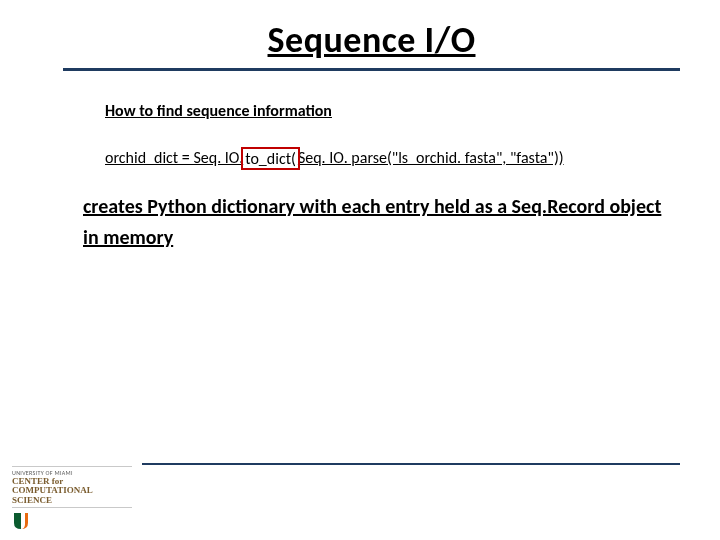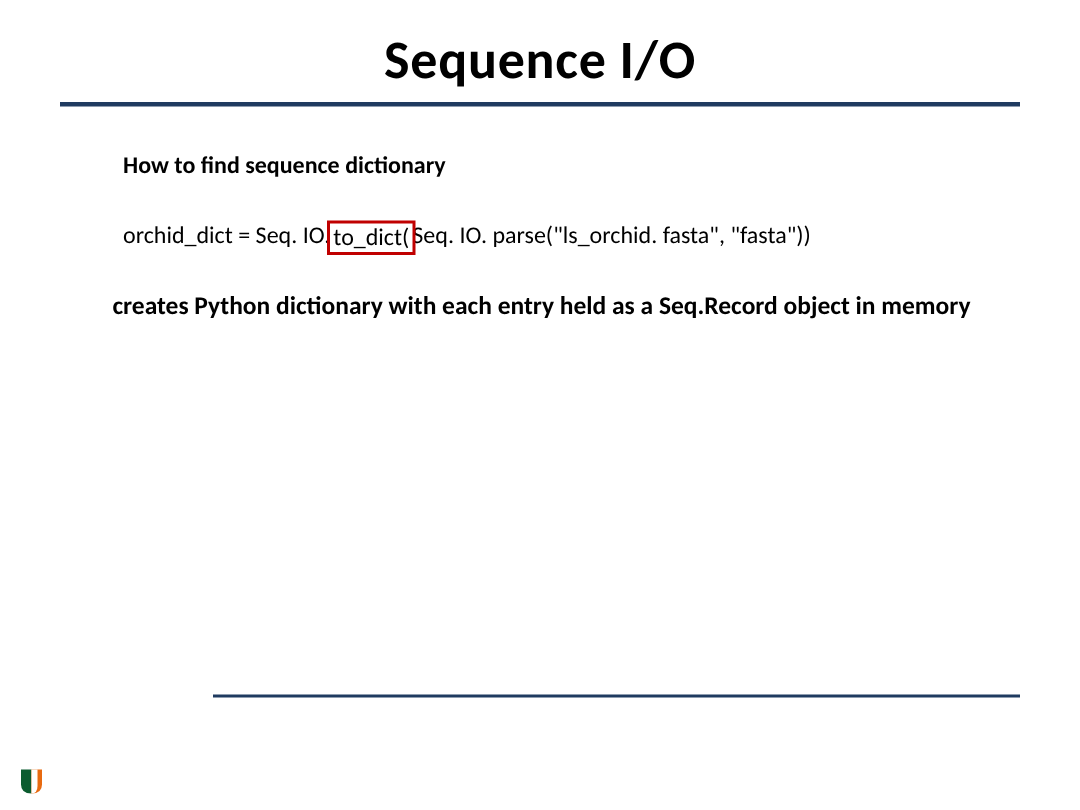--- a/index.html
+++ b/index.html
@@ -7,22 +7,23 @@
     width: 720px;
     height: 540px;
     background: #ffffff;
     font-family: Calibri, "Segoe UI", Arial, sans-serif;
     position: relative;
     overflow: hidden;
   }
   .slide {
     width: 100%;
     height: 100%;
-    padding: 18px 40px 0 40px;
+    padding: 18px 40px 0 63px;
     position: relative;
+    text-decoration: underline;
   }
   .title {
     text-align: center;
     font-size: 36px;
     font-weight: 700;
     color: #000;
     letter-spacing: 0.5px;
     padding-bottom: 6px;
   }
   .title-rule {
@@ -56,22 +57,21 @@
     margin: 0 -2px;
     line-height: 1.2;
     position: relative;
     top: 1px;
     text-align: center;
   }
   .desc {
     font-weight: 700;
     margin-top: 20px;
     margin-left: -22px;
-    font-size: 17px;
-    text-align: center;
+    font-size: 20px;
   }
   .bottom-rule {
     position: absolute;
     left: 142px;
     right: 40px;
     bottom: 75px;
     height: 2px;
     background: #1f3b60;
   }
   .footer {
@@ -110,34 +110,40 @@
 </style>
 </head>
 <body>
 
 <div class="slide">
 
   <div class="title">Sequence I/O</div>
   <div class="title-rule"></div>
 
   <div class="content">
-    <div class="subheading">How to find sequence dictionary</div>
+    <div class="subheading">How to find sequence information</div>
 
     <div class="code-block">
       <div class="code-line">
         <span>orchid_dict = Seq. IO.</span><span class="highlight-box">to_dict(</span><span>Seq. IO. parse("ls_orchid. fasta", "fasta"))</span>
       </div>
     </div>
 
     <div class="desc">creates Python dictionary with each entry held as a Seq.Record object in memory</div>
   </div>
 
   <div class="bottom-rule"></div>
 
   <div class="footer">
+    <div class="ccs-block">
+      <div class="ccs-univ">UNIVERSITY OF MIAMI</div>
+      <div class="ccs-text">CENTER for</div>
+      <div class="ccs-text">COMPUTATIONAL</div>
+      <div class="ccs-text">SCIENCE</div>
+    </div>
     <div class="u-logo">
       <svg viewBox="0 0 26 18" width="26" height="18">
         <path d="M2 1 L2 11 Q2 17 9 17 L9 1 Z" fill="#0b5b2f"></path>
         <path d="M9 1 L9 17 Q16 17 16 11 L16 1 Z" fill="#e86a10"></path>
         <path d="M9 1 L9 17 Q13 17 13 12 L13 1 Z" fill="#ffffff"></path>
       </svg>
     </div>
   </div>
 
 </div>

